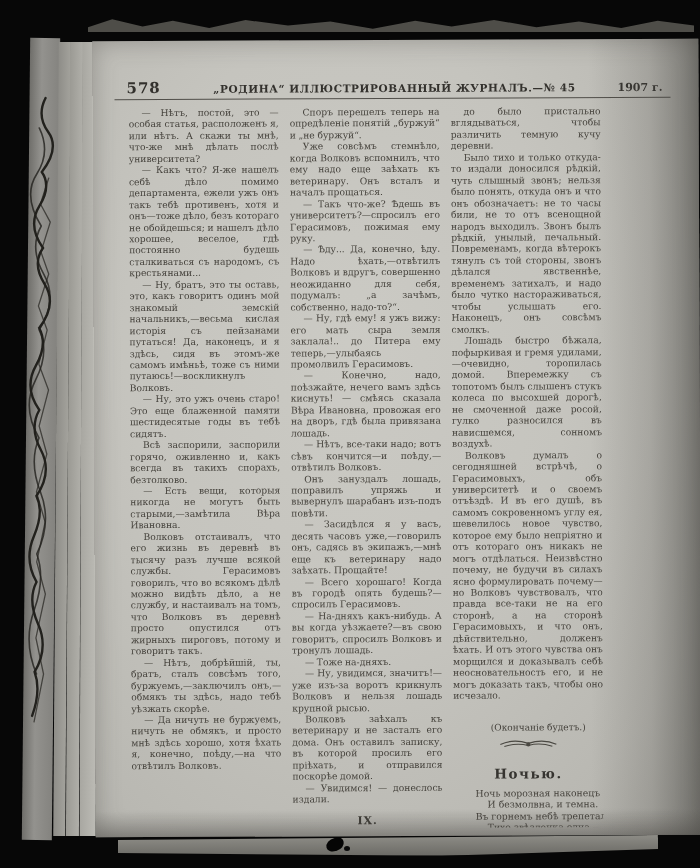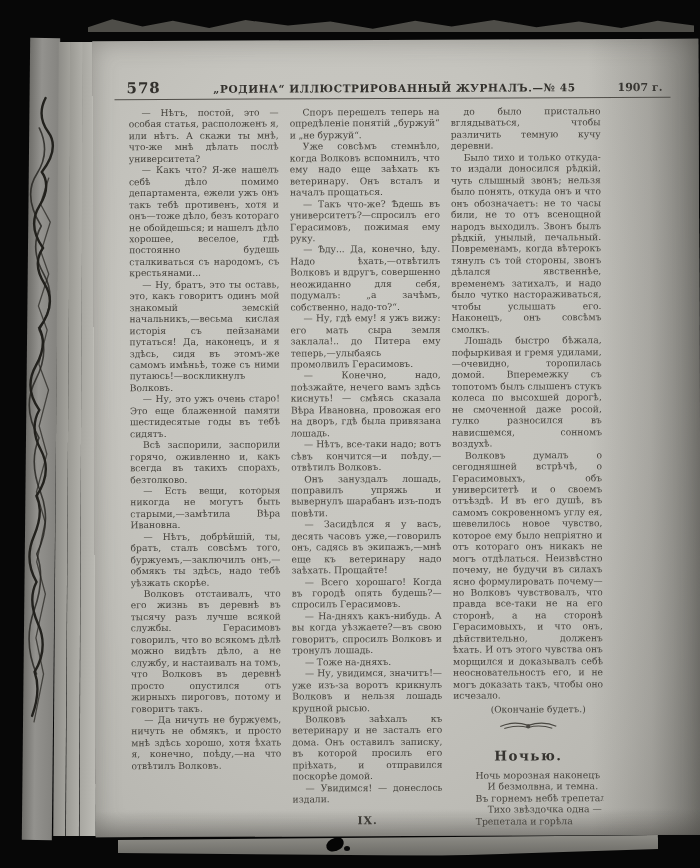--- a/index.html
+++ b/index.html
@@ -77,21 +77,21 @@
   .col{width:150px;height:100%;overflow:hidden;color:#45423c;}
   .col p{
     margin:0;font-size:9.2px;line-height:11.45px;text-align:justify;
     text-indent:13px;word-spacing:-.3px;
   }
   .section-heading{
     font-size:11px;font-weight:bold;text-align:center;margin:9px 0 7px;
     letter-spacing:1px;color:#3c3a35;
   }
   .ending-note{
-    font-size:9px;text-align:center;margin-top:3px;padding-left:20px;color:#45423c;
+    font-size:9px;text-align:center;margin-top:21px;padding-left:20px;color:#45423c;
   }
   .divider{display:block;margin:5px auto 2px;}
   
   .poem-title{
     font-size:13.5px;font-weight:bold;text-align:center;letter-spacing:1.5px;
     margin:16px 0 6px;color:#363430;
   }
   .poem{margin-left:10px;}
   .poem-line{font-size:9.3px;line-height:11.5px;padding-left:12px;white-space:nowrap;color:#45423c;}
   .poem-line.indented{padding-left:24px;}
@@ -127,22 +127,22 @@
 
   <div class="columns">
 
     <div class="col">
       <p>— Нѣтъ, постой, это — особая статья, расположенъ я, или нѣтъ. А скажи ты мнѣ, что-же мнѣ дѣлать послѣ университета?</p>
       <p>— Какъ что? Я-же нашелъ себѣ дѣло помимо департамента, ежели ужъ онъ такъ тебѣ противенъ, хотя и онъ—тоже дѣло, безъ котораго не обойдешься; и нашелъ дѣло хорошее, веселое, гдѣ постоянно будешь сталкиваться съ народомъ, съ крестьянами...</p>
       <p>— Ну, братъ, это ты оставь, это, какъ говоритъ одинъ мой знакомый земскій начальникъ,—весьма кислая исторія съ пейзанами путаться! Да, наконецъ, и я здѣсь, сидя въ этомъ-же самомъ имѣньѣ, тоже съ ними путаюсь!—воскликнулъ Волковъ.</p>
       <p>— Ну, это ужъ очень старо! Это еще блаженной памяти шестидесятые годы въ тебѣ сидятъ.</p>
       <p>Всѣ заспорили, заспорили горячо, оживленно и, какъ всегда въ такихъ спорахъ, безтолково.</p>
       <p>— Есть вещи, которыя никогда не могутъ быть старыми,—замѣтила Вѣра Ивановна.</p>
+      <p>Волковъ отстаивалъ, что его жизнь въ деревнѣ въ тысячу разъ лучше всякой службы. Герасимовъ говорилъ, что во всякомъ дѣлѣ можно видѣть дѣло, а не службу, и настаивалъ на томъ, что Волковъ въ деревнѣ просто опустился отъ жирныхъ пироговъ, потому и говоритъ такъ.</p>
       <p>— Нѣтъ, добрѣйшій, ты, братъ, сталъ совсѣмъ того, буржуемъ,—заключилъ онъ,—обмякъ ты здѣсь, надо тебѣ уѣзжать скорѣе.</p>
-      <p>Волковъ отстаивалъ, что его жизнь въ деревнѣ въ тысячу разъ лучше всякой службы. Герасимовъ говорилъ, что во всякомъ дѣлѣ можно видѣть дѣло, а не службу, и настаивалъ на томъ, что Волковъ въ деревнѣ просто опустился отъ жирныхъ пироговъ, потому и говоритъ такъ.</p>
       <p>— Да ничуть не буржуемъ, ничуть не обмякъ, и просто мнѣ здѣсь хорошо, хотя ѣхать я, конечно, поѣду,—на что отвѣтилъ Волковъ.</p>
 
     </div>
 
     <div class="col">
       <p>Споръ перешелъ теперь на опредѣленіе понятій „буржуй“ и „не буржуй“.</p>
       <p>Уже совсѣмъ стемнѣло, когда Волковъ вспомнилъ, что ему надо еще заѣхать къ ветеринару. Онъ всталъ и началъ прощаться.</p>
       <p>— Такъ что-же? Ѣдешь въ университетъ?—спросилъ его Герасимовъ, пожимая ему руку.</p>
       <p>— Ѣду... Да, конечно, ѣду. Надо ѣхать,—отвѣтилъ Волковъ и вдругъ, совершенно неожиданно для себя, подумалъ: „а зачѣмъ, собственно, надо-то?“.</p>
       <p>— Ну, гдѣ ему! я ужъ вижу: его мать сыра земля заклала!.. до Питера ему теперь,—улыбаясь промолвилъ Герасимовъ.</p>

